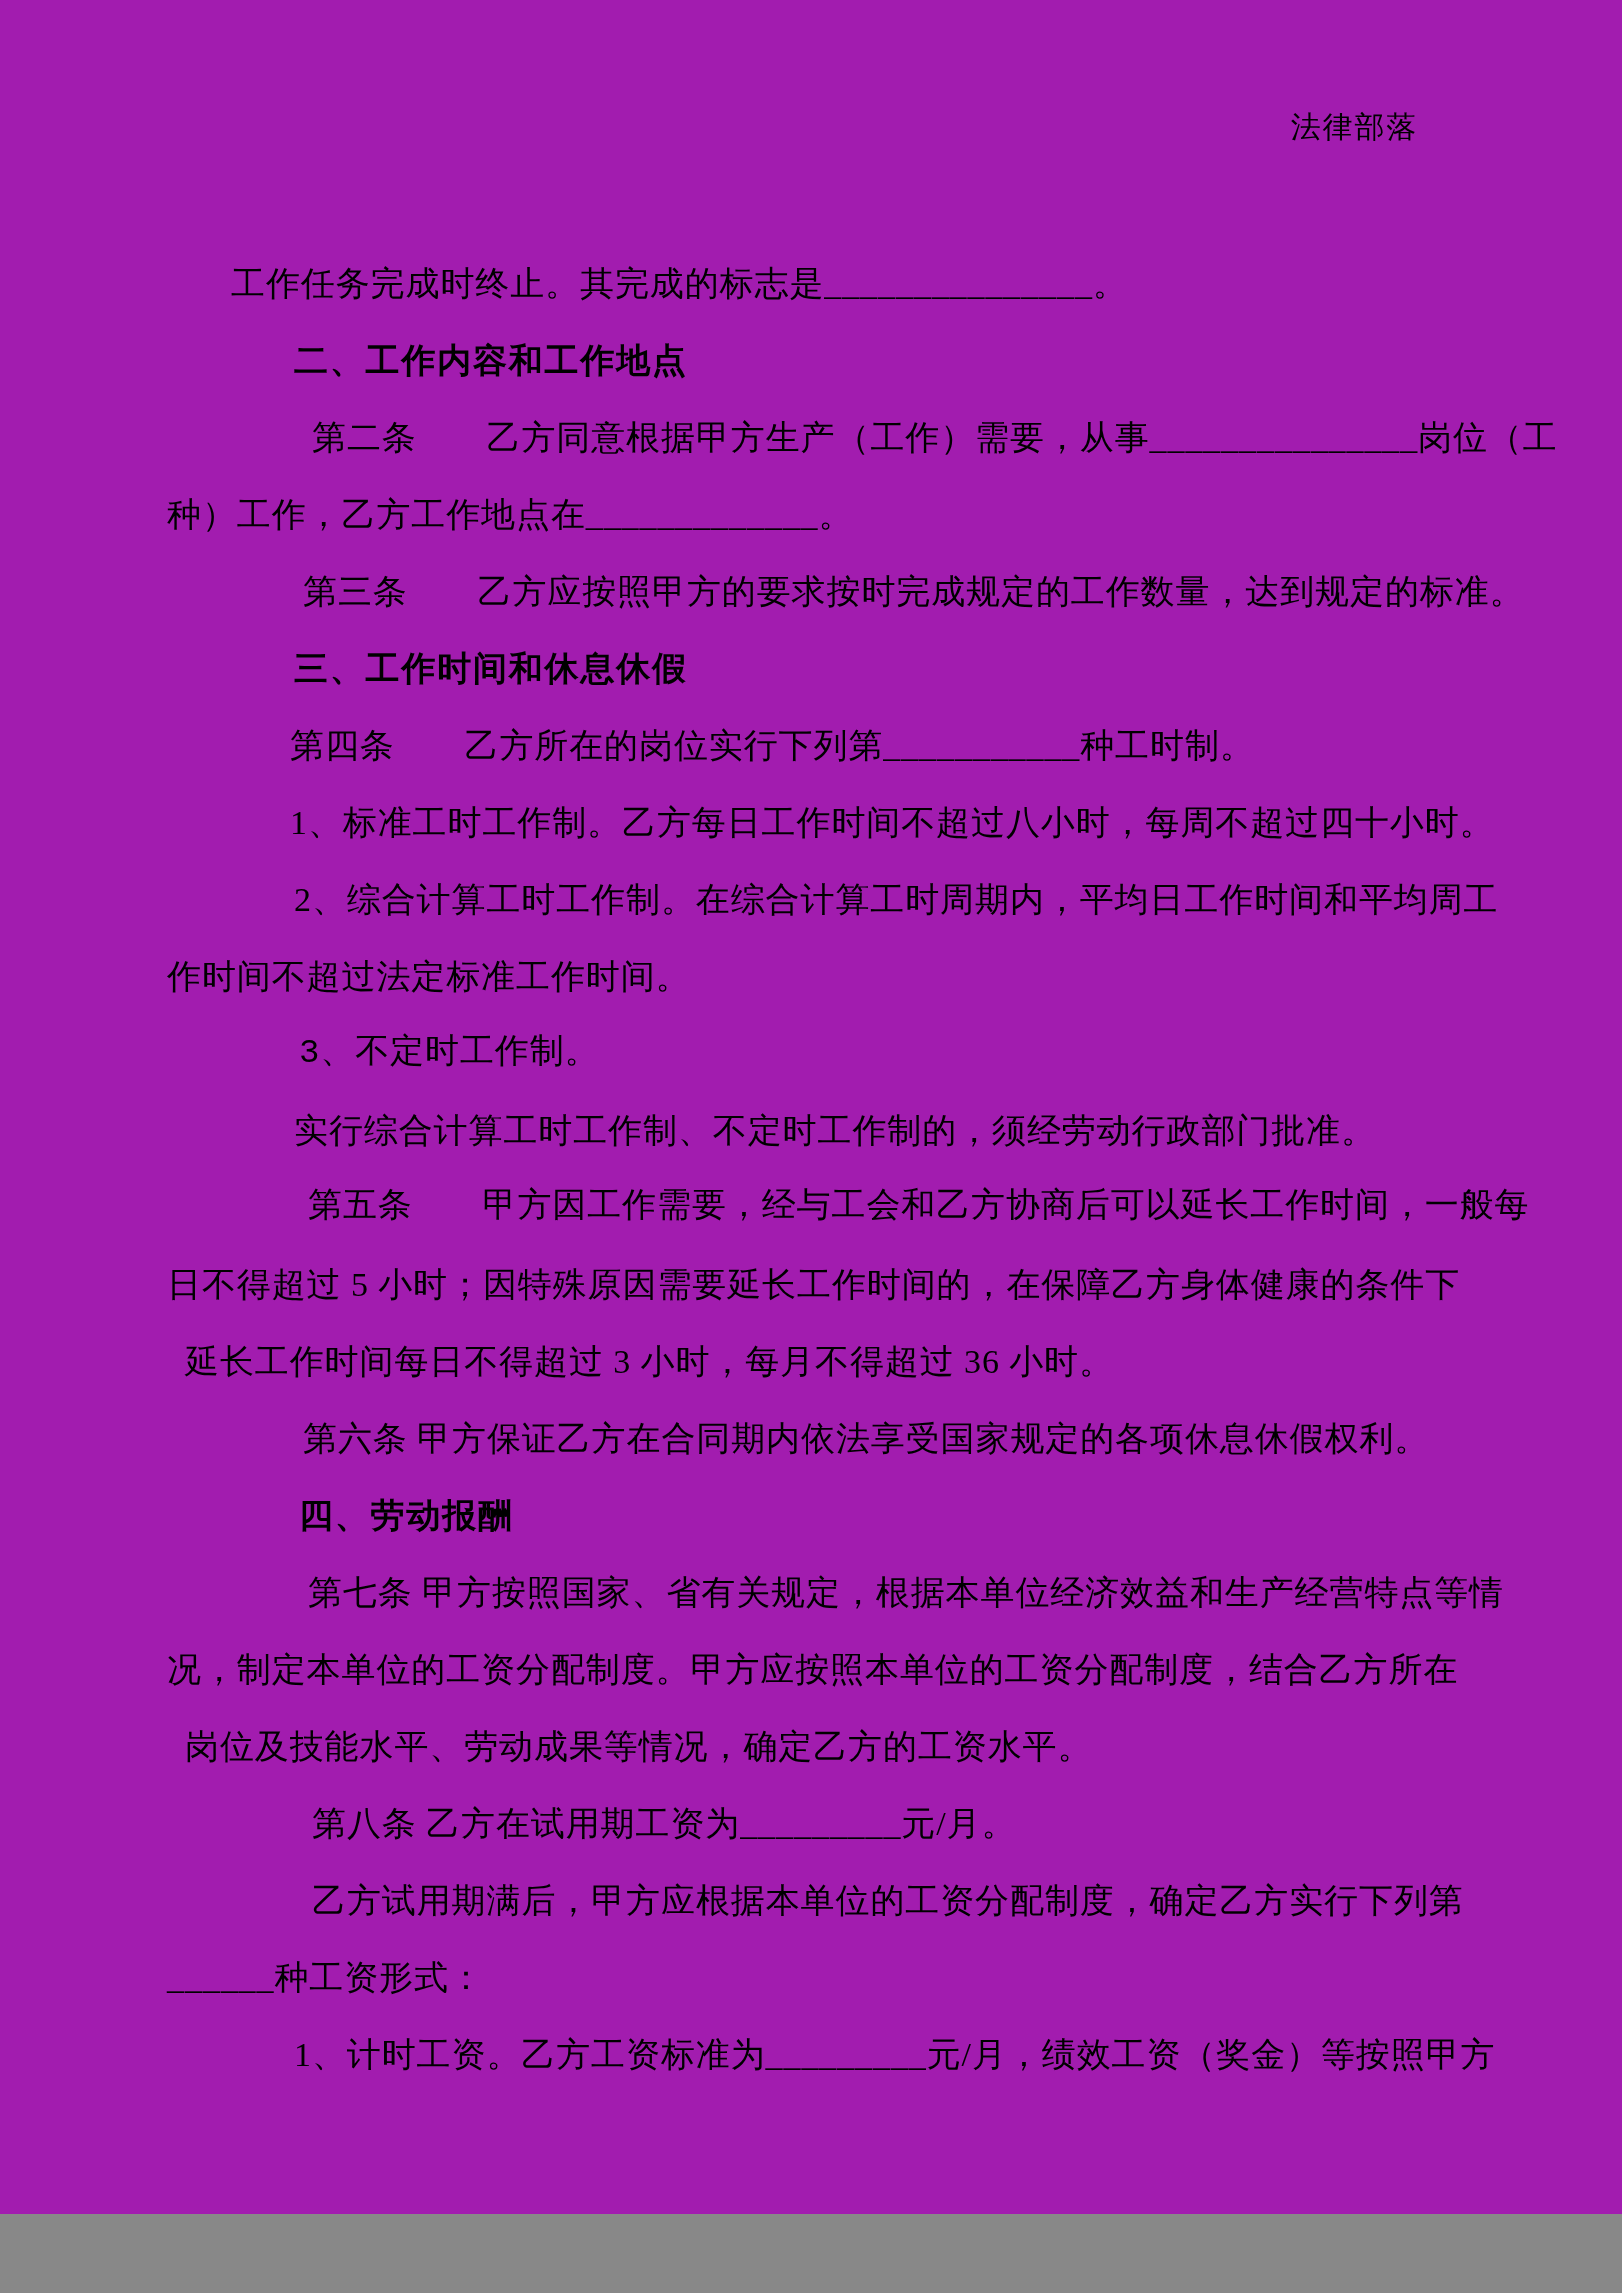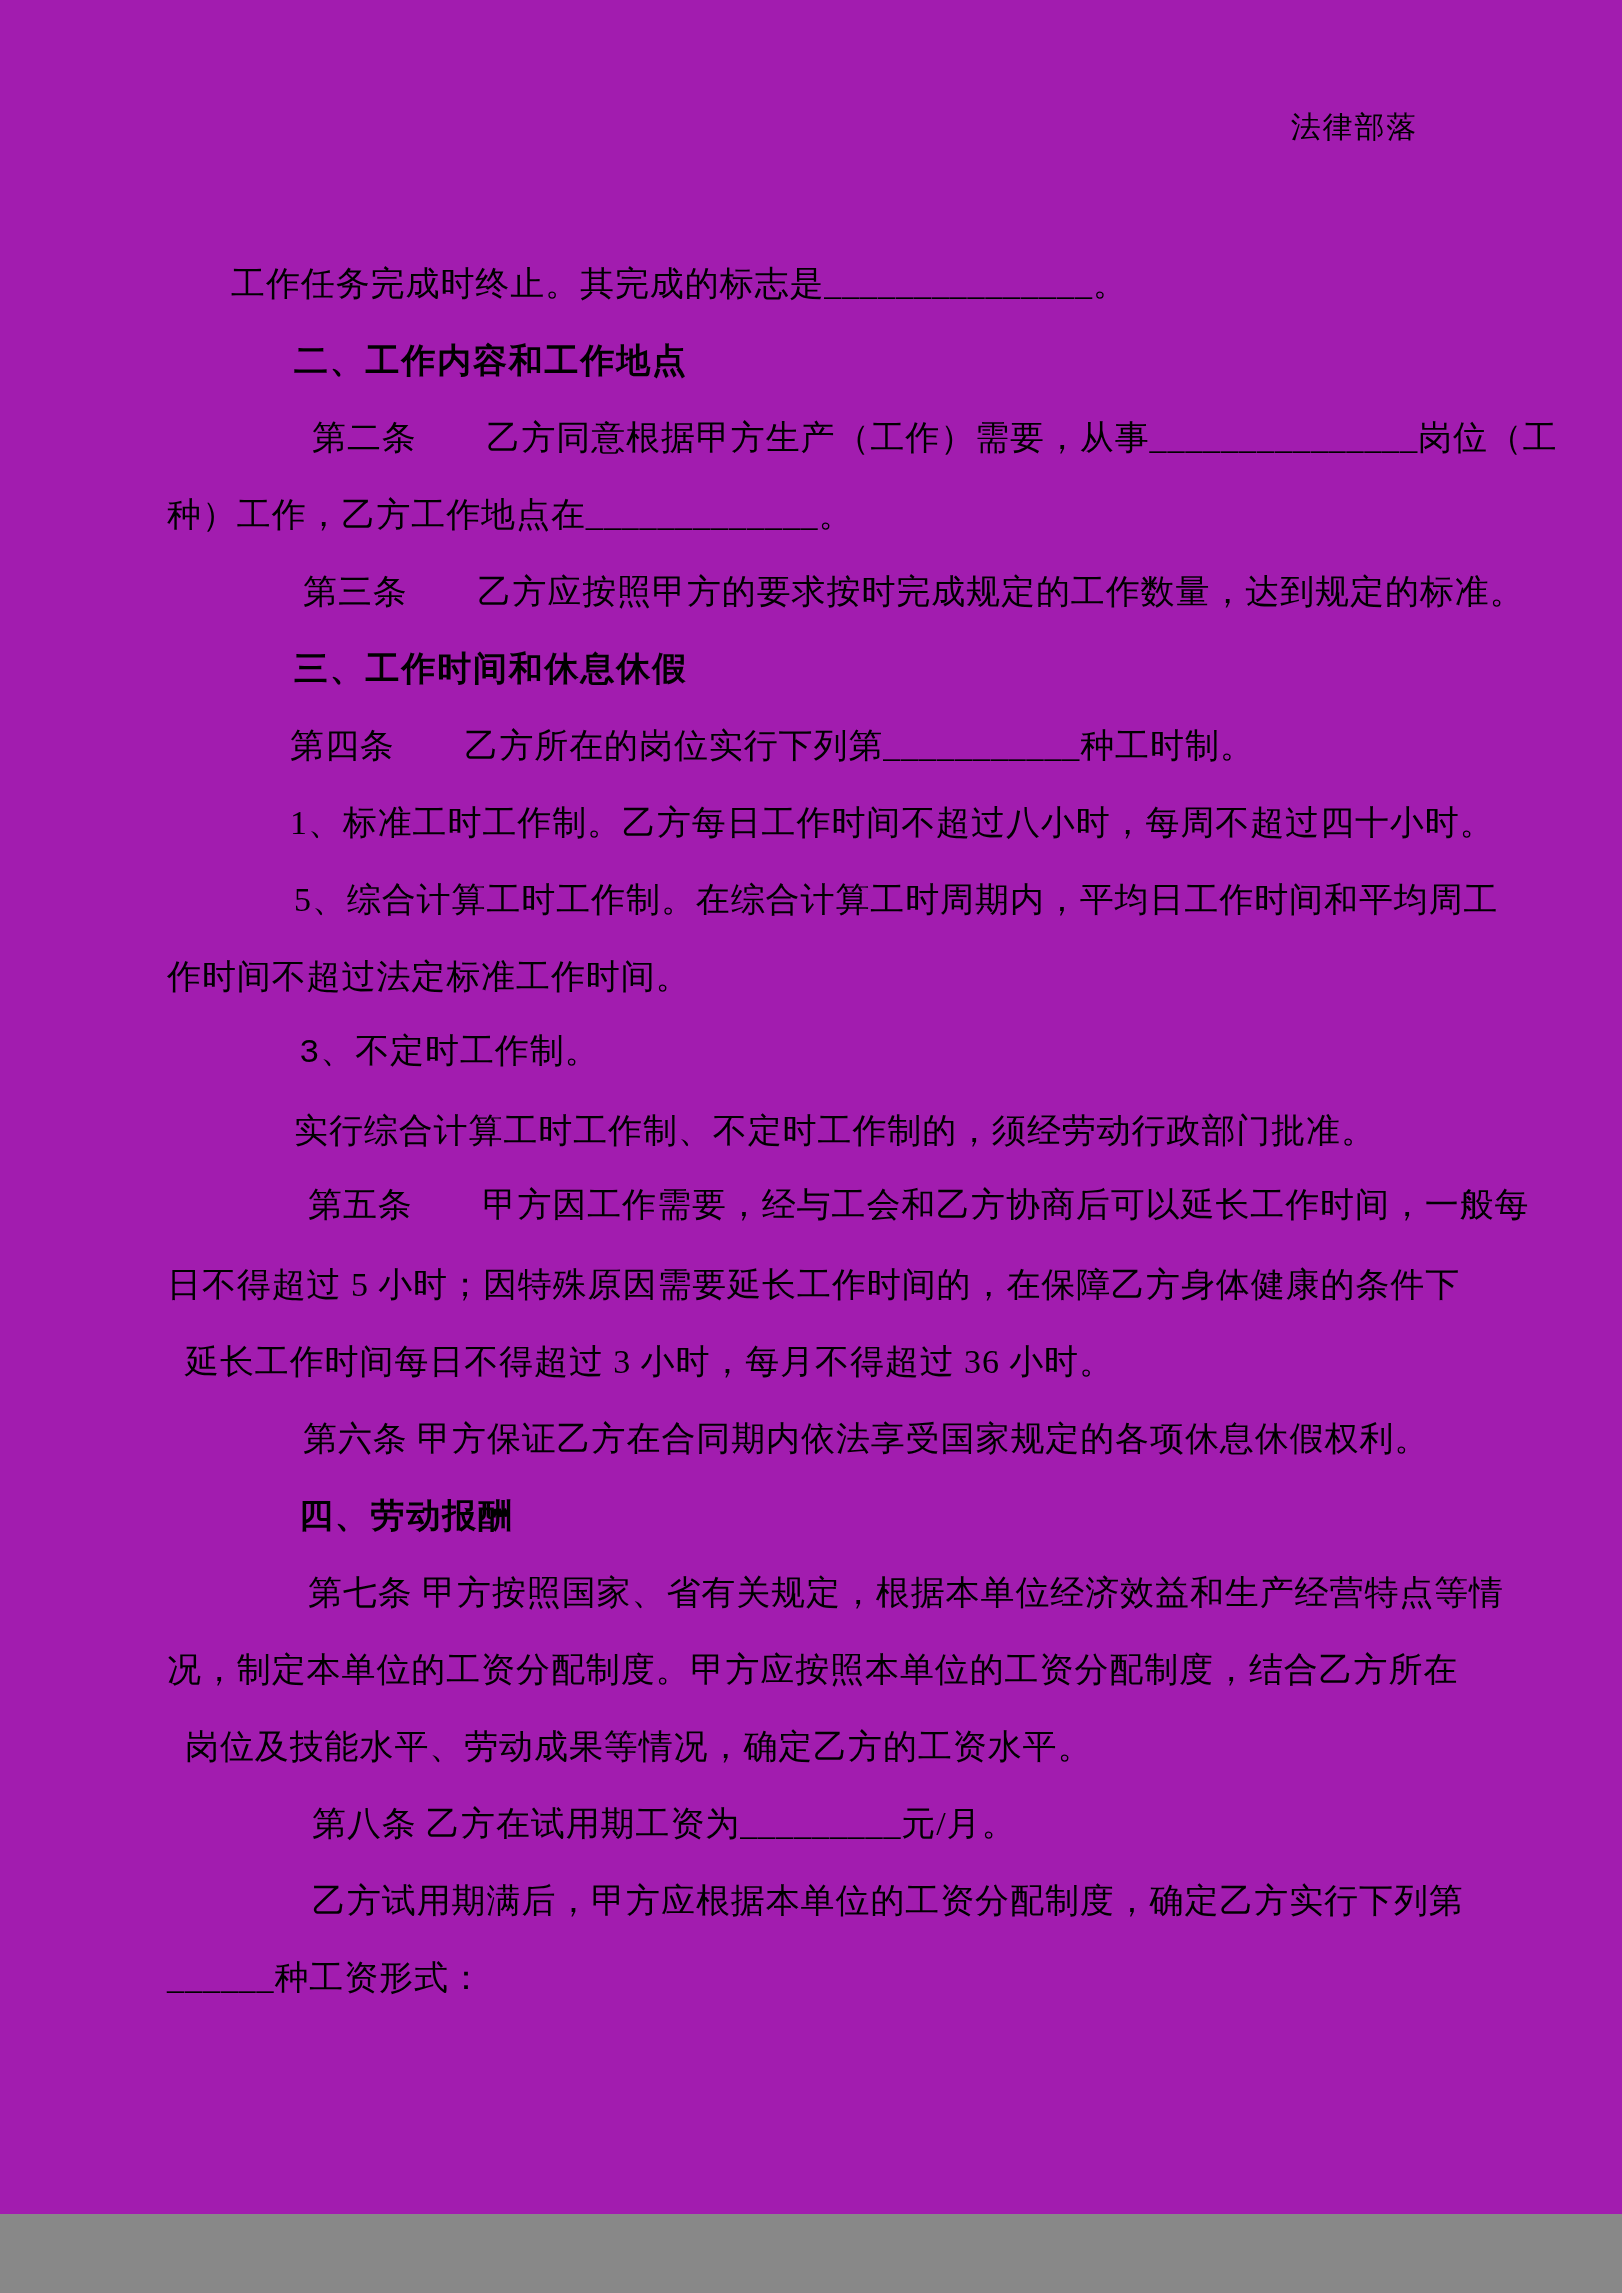--- a/index.html
+++ b/index.html
@@ -46,30 +46,31 @@
 
   <div class="body-text">
       <div class="line" style="padding-left: 64px;">工作任务完成时终止。其完成的标志是_______________。</div>
       <div class="line bold" style="padding-left: 127px;">二、工作内容和工作地点</div>
       <div class="line" style="padding-left: 145px;">第二条　　乙方同意根据甲方生产（工作）需要，从事_______________岗位（工</div>
       <div class="line" style="padding-left: 0px;">种）工作，乙方工作地点在_____________。</div>
       <div class="line" style="padding-left: 136px;">第三条　　乙方应按照甲方的要求按时完成规定的工作数量，达到规定的标准。</div>
       <div class="line bold" style="padding-left: 127px;">三、工作时间和休息休假</div>
       <div class="line" style="padding-left: 123px;">第四条　　乙方所在的岗位实行下列第___________种工时制。</div>
       <div class="line" style="padding-left: 123px;">1、标准工时工作制。乙方每日工作时间不超过八小时，每周不超过四十小时。</div>
-      <div class="line" style="padding-left: 127px;">5、综合计算工时工作制。在综合计算工时周期内，平均日工作时间和平均周工</div>
+      <div class="line" style="padding-left: 127px;">2、综合计算工时工作制。在综合计算工时周期内，平均日工作时间和平均周工</div>
       <div class="line" style="padding-left: 0px;">作时间不超过法定标准工作时间。</div>
       <div class="line" style="padding-left: 132px; font-family: Liberation Mono, monospace;">3、不定时工作制。</div>
       <div class="line" style="padding-left: 127px;">实行综合计算工时工作制、不定时工作制的，须经劳动行政部门批准。</div>
       <div class="line" style="padding-left: 141px; font-family: Liberation Mono, monospace;">第五条　　甲方因工作需要，经与工会和乙方协商后可以延长工作时间，一般每</div>
       <div class="line" style="padding-left: 0px;">日不得超过 5 小时；因特殊原因需要延长工作时间的，在保障乙方身体健康的条件下</div>
       <div class="line" style="padding-left: 18px;">延长工作时间每日不得超过 3 小时，每月不得超过 36 小时。</div>
       <div class="line" style="padding-left: 136px;">第六条 甲方保证乙方在合同期内依法享受国家规定的各项休息休假权利。</div>
       <div class="line bold" style="padding-left: 132px;">四、劳动报酬</div>
       <div class="line" style="padding-left: 141px;">第七条 甲方按照国家、省有关规定，根据本单位经济效益和生产经营特点等情</div>
       <div class="line" style="padding-left: 0px;">况，制定本单位的工资分配制度。甲方应按照本单位的工资分配制度，结合乙方所在</div>
       <div class="line" style="padding-left: 18px;">岗位及技能水平、劳动成果等情况，确定乙方的工资水平。</div>
       <div class="line" style="padding-left: 145px;">第八条 乙方在试用期工资为_________元/月。</div>
       <div class="line" style="padding-left: 145px;">乙方试用期满后，甲方应根据本单位的工资分配制度，确定乙方实行下列第</div>
       <div class="line" style="padding-left: 0px;">______种工资形式：</div>
+      <div class="line" style="padding-left: 127px;">1、计时工资。乙方工资标准为_________元/月，绩效工资（奖金）等按照甲方</div>
     </div>
 </div>
 
 
 </body></html>

